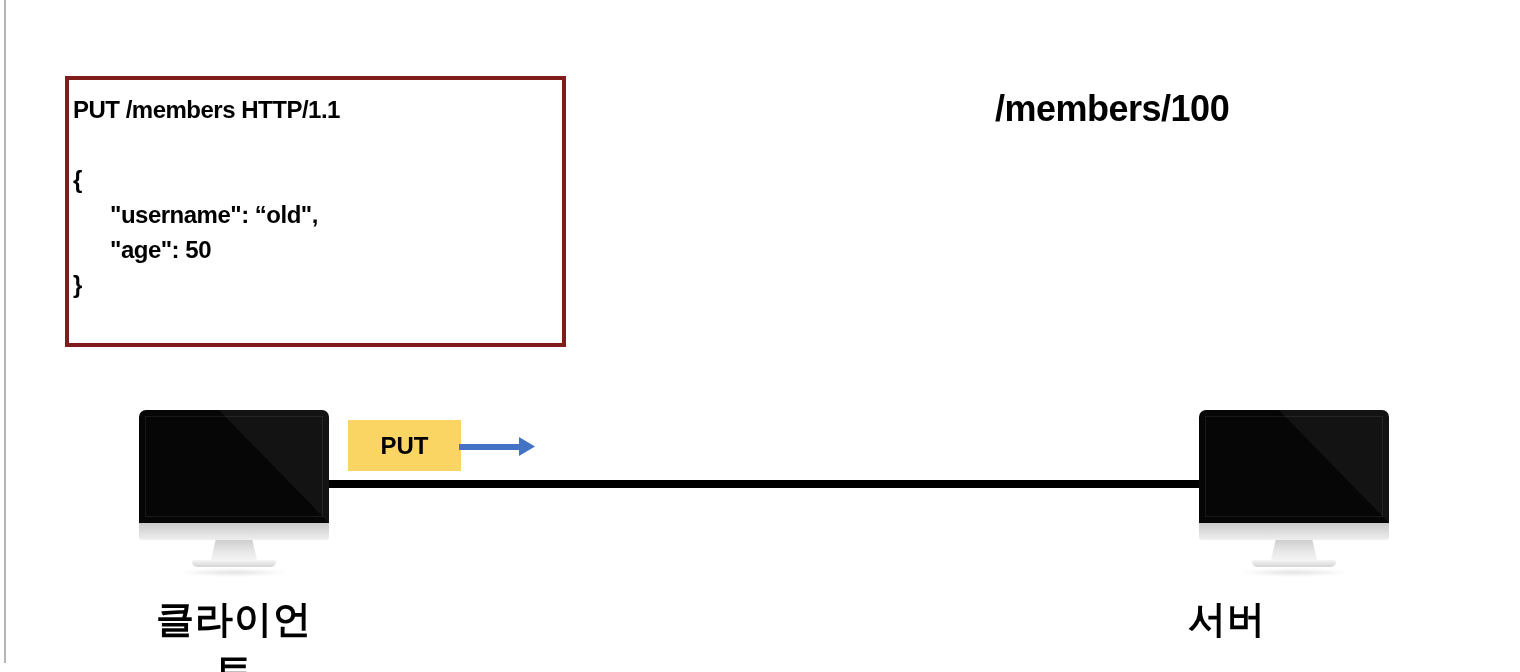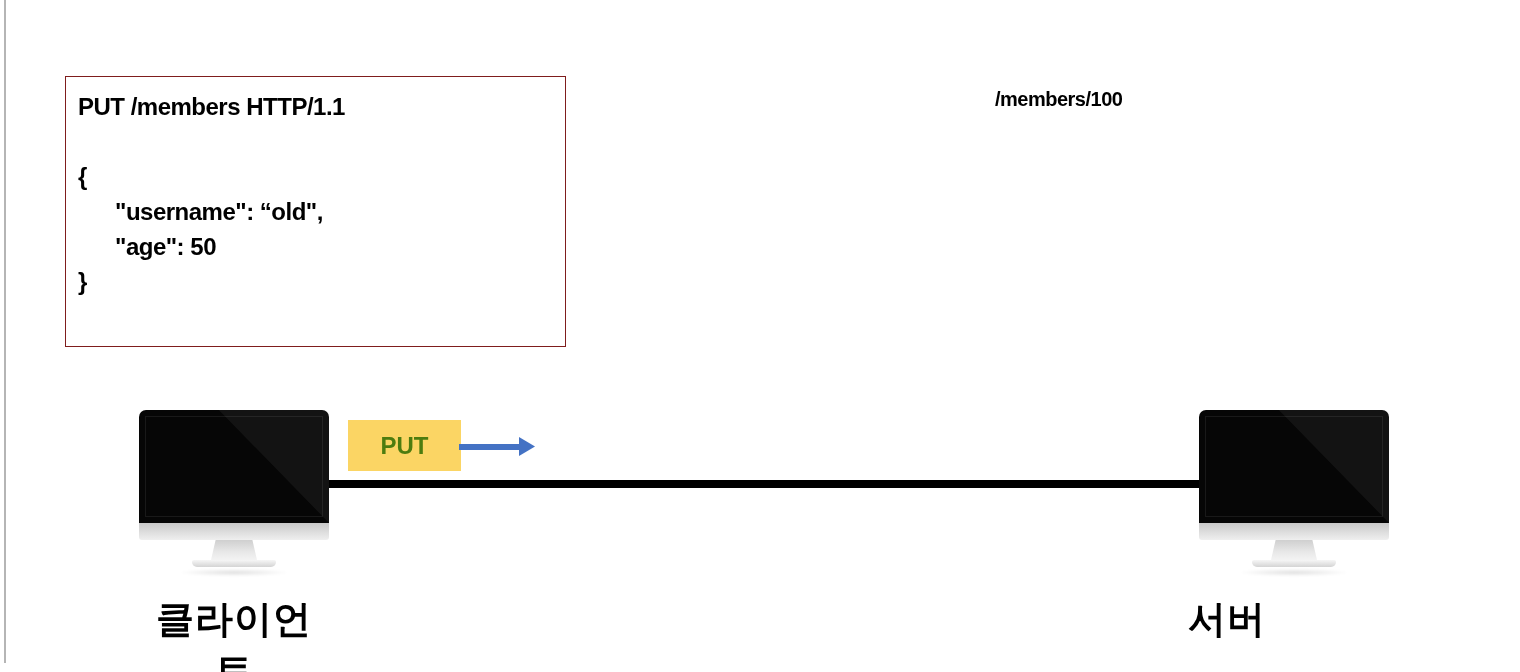--- a/index.html
+++ b/index.html
@@ -24,41 +24,41 @@
     height: 663px;
     background: #b5b5b5;
   }
   
   .request-box {
     position: absolute;
     left: 65px;
     top: 76px;
     width: 501px;
     height: 271px;
-    border: 1px solid #7f1d1d;
+    border: 4px solid #7f1d1d;
     box-sizing: border-box;
-    padding: 12px 12px;
+    padding: 12px 4px;
     background: #ffffff;
   }
   .req-line {
     white-space: pre;
     font-weight: 700;
     font-size: 24px;
     line-height: 35px;
     min-height: 35px;
     color: #000000;
     letter-spacing: -0.5px;
   }
   
   .url-label {
     position: absolute;
     left: 995px;
     top: 88px;
     font-weight: 700;
-    font-size: 20px;
+    font-size: 36px;
     color: #000000;
     letter-spacing: -0.5px;
   }
   
   .conn-line {
     position: absolute;
     left: 329px;
     top: 480px;
     width: 870px;
     height: 8px;
@@ -71,21 +71,21 @@
     left: 348px;
     top: 420px;
     width: 113px;
     height: 51px;
     background: #FBD564;
     display: flex;
     align-items: center;
     justify-content: center;
     font-weight: 700;
     font-size: 24px;
-    color: #4d7c0f;
+    color: #000000;
     z-index: 3;
   }
   
   .req-arrow {
     position: absolute;
     left: 459px;
     top: 437px;
     width: 76px;
     height: 19px;
     z-index: 3;

